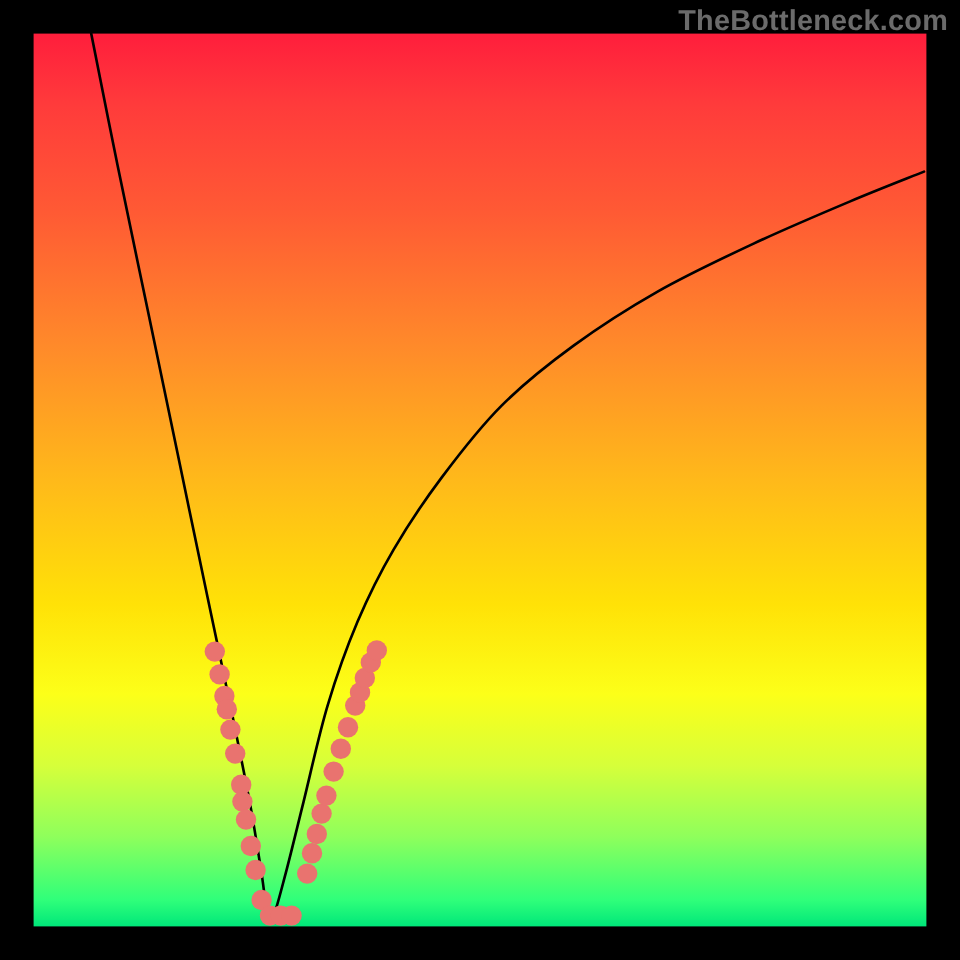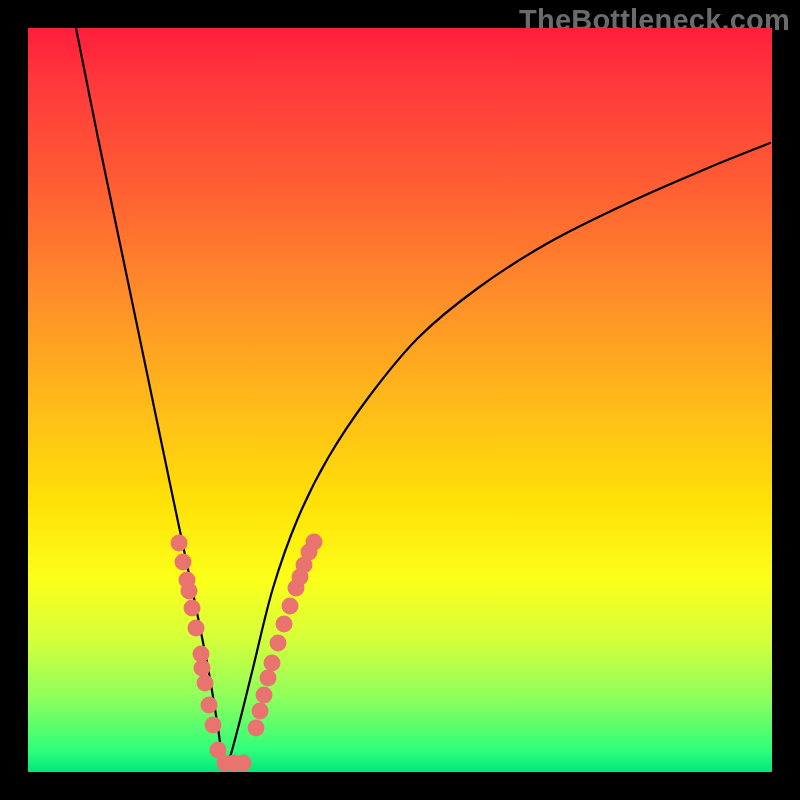--- a/index.html
+++ b/index.html
@@ -39,21 +39,21 @@
       #8eff5c 90%,
       #30ff7a 97%,
       #00e77a 100%
     );
   }
   .watermark {
     position: absolute;
     top: 4px;
     right: 10px;
     color: #6b6b6b;
-    font-size: 29px;
+    font-size: 24px;
     font-weight: 600;
     letter-spacing: 0.2px;
     pointer-events: none;
     user-select: none;
   }
   svg.curve-layer {
     position: absolute;
     top: 0;
     left: 0;
     width: 744px;

